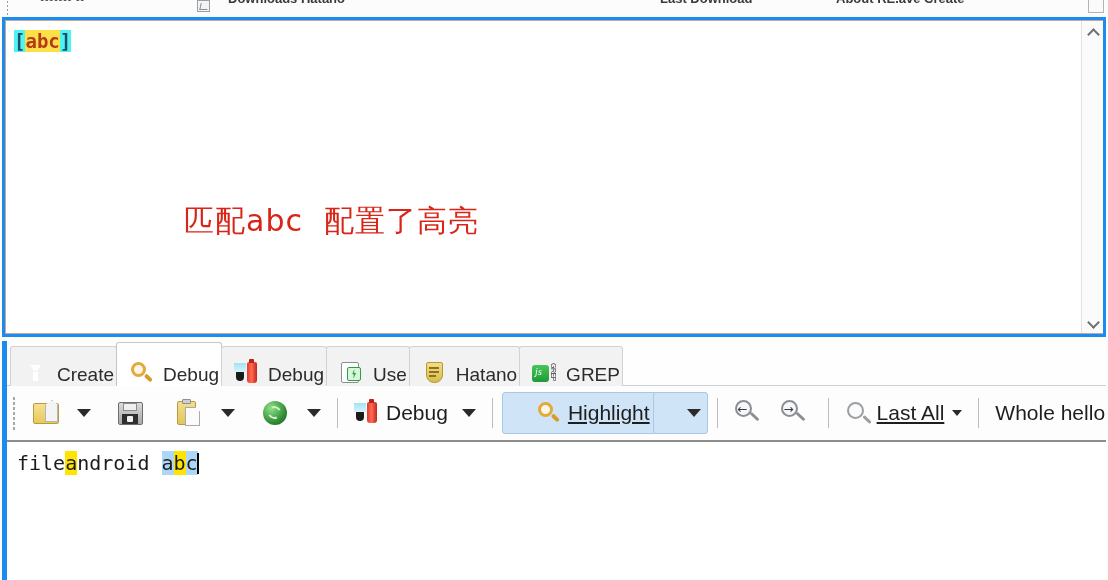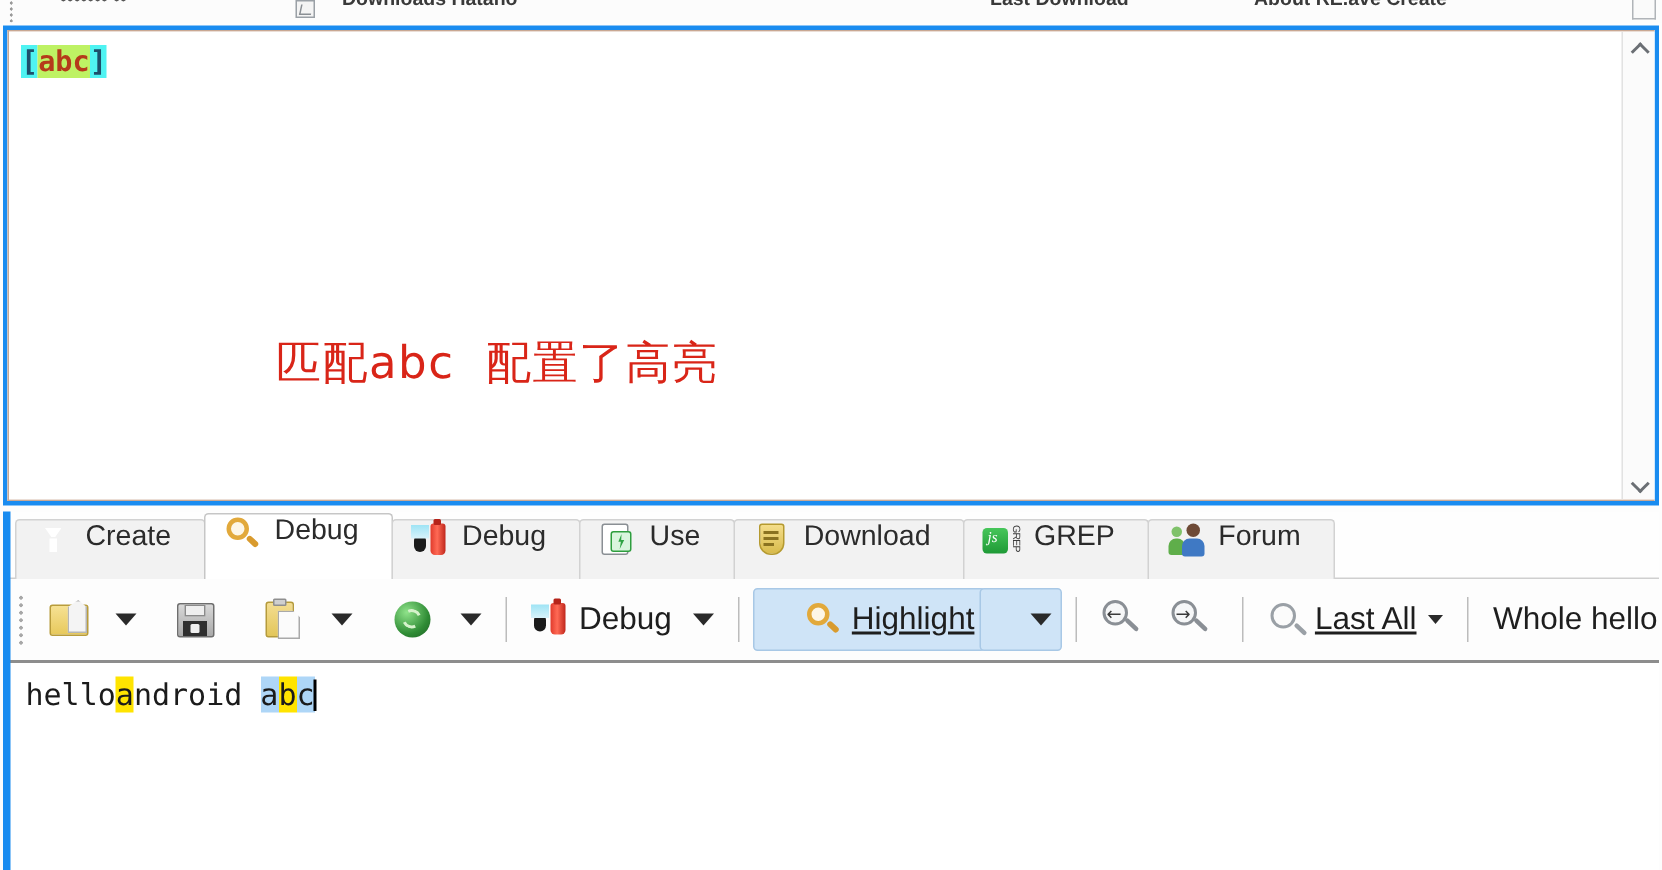--- a/index.html
+++ b/index.html
@@ -54,24 +54,24 @@
   .editor-canvas {
     position: absolute; left: 0; top: 0; right: 22px; bottom: 0;
     background: #ffffff;
   }
   .code-line {
     position: absolute; left: 8px; top: 8px;
     font-family: "DejaVu Sans Mono", monospace; font-size: 19px;
     letter-spacing: 0px; white-space: pre; line-height: 24px;
   }
   .tok-bracket { background: #4ff3f2; color: #1d4f6b; font-weight: bold; }
-  .tok-abc { background: #bef264; color: #b53a1a; font-weight: bold; }
+  .tok-abc { background: #fde047; color: #b53a1a; font-weight: bold; }
 
   .cn-note {
-    position: absolute; left: 178px; top: 201px;
+    position: absolute; left: 178px; top: 180px;
     font-family: "DejaVu Sans", sans-serif;
     font-size: 30px; color: #d92518; letter-spacing: 1px;
     white-space: pre;
   }
 
   
   .vscroll {
     position: absolute; right: 0; top: 0; width: 22px; bottom: 0;
     background: #fbfbfb; border-left: 1px solid #e2e2e2;
   }
@@ -95,22 +95,22 @@
   .tabbar {
     position: absolute; left: 2px; top: 341px; width: 1104px; height: 45px;
     background: #fefefe; border-bottom: 1px solid #cfcfcf;
   }
   .tabbar-left-edge {
     position: absolute; left: 0px; top: 0px; width: 5px; height: 45px;
     background: #1a8cf0;
   }
   .tabs { position: absolute; left: 8px; top: 2px; display: flex; align-items: flex-end; height: 43px; }
   .tab {
-    height: 40px; display: flex; align-items: flex-start; gap: 8px;
-    padding: 0 22px 0 12px;
+    height: 40px; display: flex; align-items: flex-end; gap: 8px;
+    padding: 0 2px 0 12px;
     background: #f2f2f2;
     border: 1px solid #d2d2d2; border-bottom: none;
     border-top-left-radius: 3px; border-top-right-radius: 3px;
     margin-right: -1px;
     font-size: 19px; color: #2b2b2b;
     font-family: "Liberation Sans", sans-serif;
   }
   .tab.active { background: #ffffff; border-color: #c6c6c6; height: 44px; }
   .tab-label { white-space: nowrap; }
 
@@ -349,38 +349,31 @@
         <span class="tab-label">Use</span>
       </div>
 
       <div class="tab">
         <span class="ico ic-lib">
             <span class="shield"></span>
             <span class="l1"></span>
             <span class="l2"></span>
             <span class="l3"></span>
           </span>
-        <span class="tab-label">Download</span>
+        <span class="tab-label">Hatano</span>
       </div>
 
       <div class="tab">
         <span class="ico ic-grep">
             <span class="sq"></span>
             <span class="mini">GREP</span>
           </span>
         <span class="tab-label">GREP</span>
       </div>
 
-      <div class="tab">
-        <span class="ico ic-forum">
-            <span class="p1"></span>
-            <span class="p2"></span>
-          </span>
-        <span class="tab-label">Forum</span>
-      </div>
 
     </div>
   </div>
 
   <div class="toolbar">
     <div class="tb-left-edge"></div>
     <div class="grip"></div>
 
     <div class="tb-btn">
       <span class="ico ic-folder">
@@ -483,16 +476,16 @@
 
     <div class="sep"></div>
 
     <div class="tb-btn">
       <span>Whole hello</span>
     </div>
 
   </div>
 
   <div class="bottom-panel">
-    <div class="bottom-line"><span>hello</span><span class="hl-yellow">a</span><span>ndroid </span><span class="hl-blue">a</span><span class="hl-yellow">b</span><span class="hl-blue">c</span><span class="caret-bar"></span></div>
+    <div class="bottom-line"><span>file</span><span class="hl-yellow">a</span><span>ndroid </span><span class="hl-blue">a</span><span class="hl-yellow">b</span><span class="hl-blue">c</span><span class="caret-bar"></span></div>
   </div>
 
 </div>
 
 </body></html>

